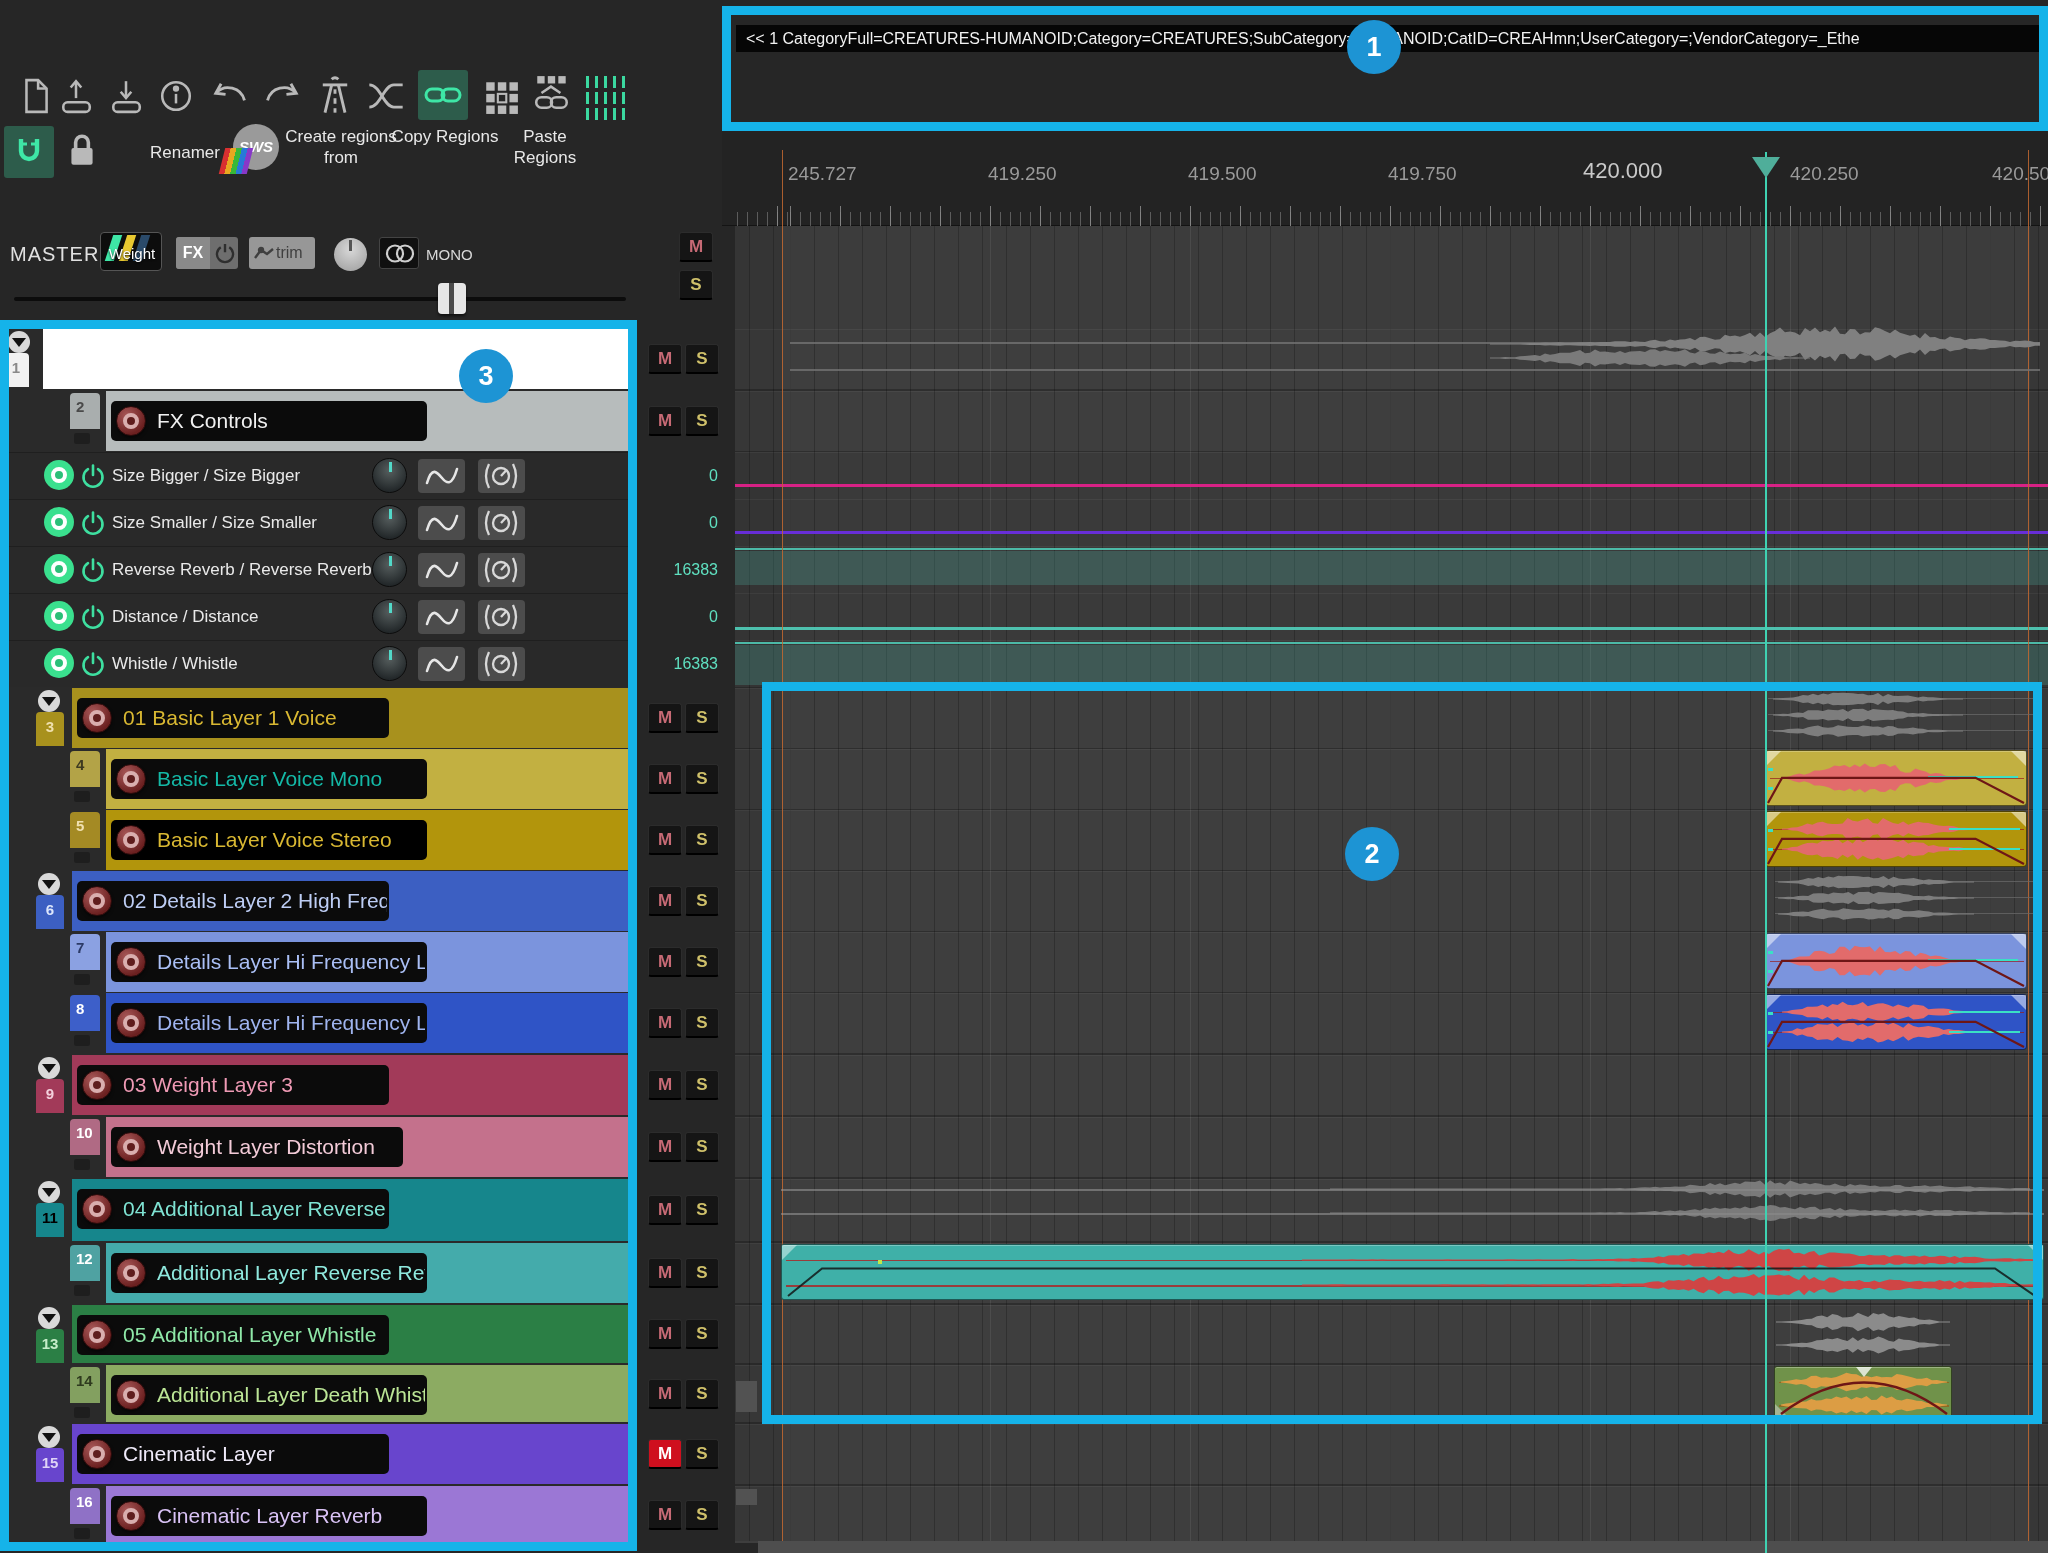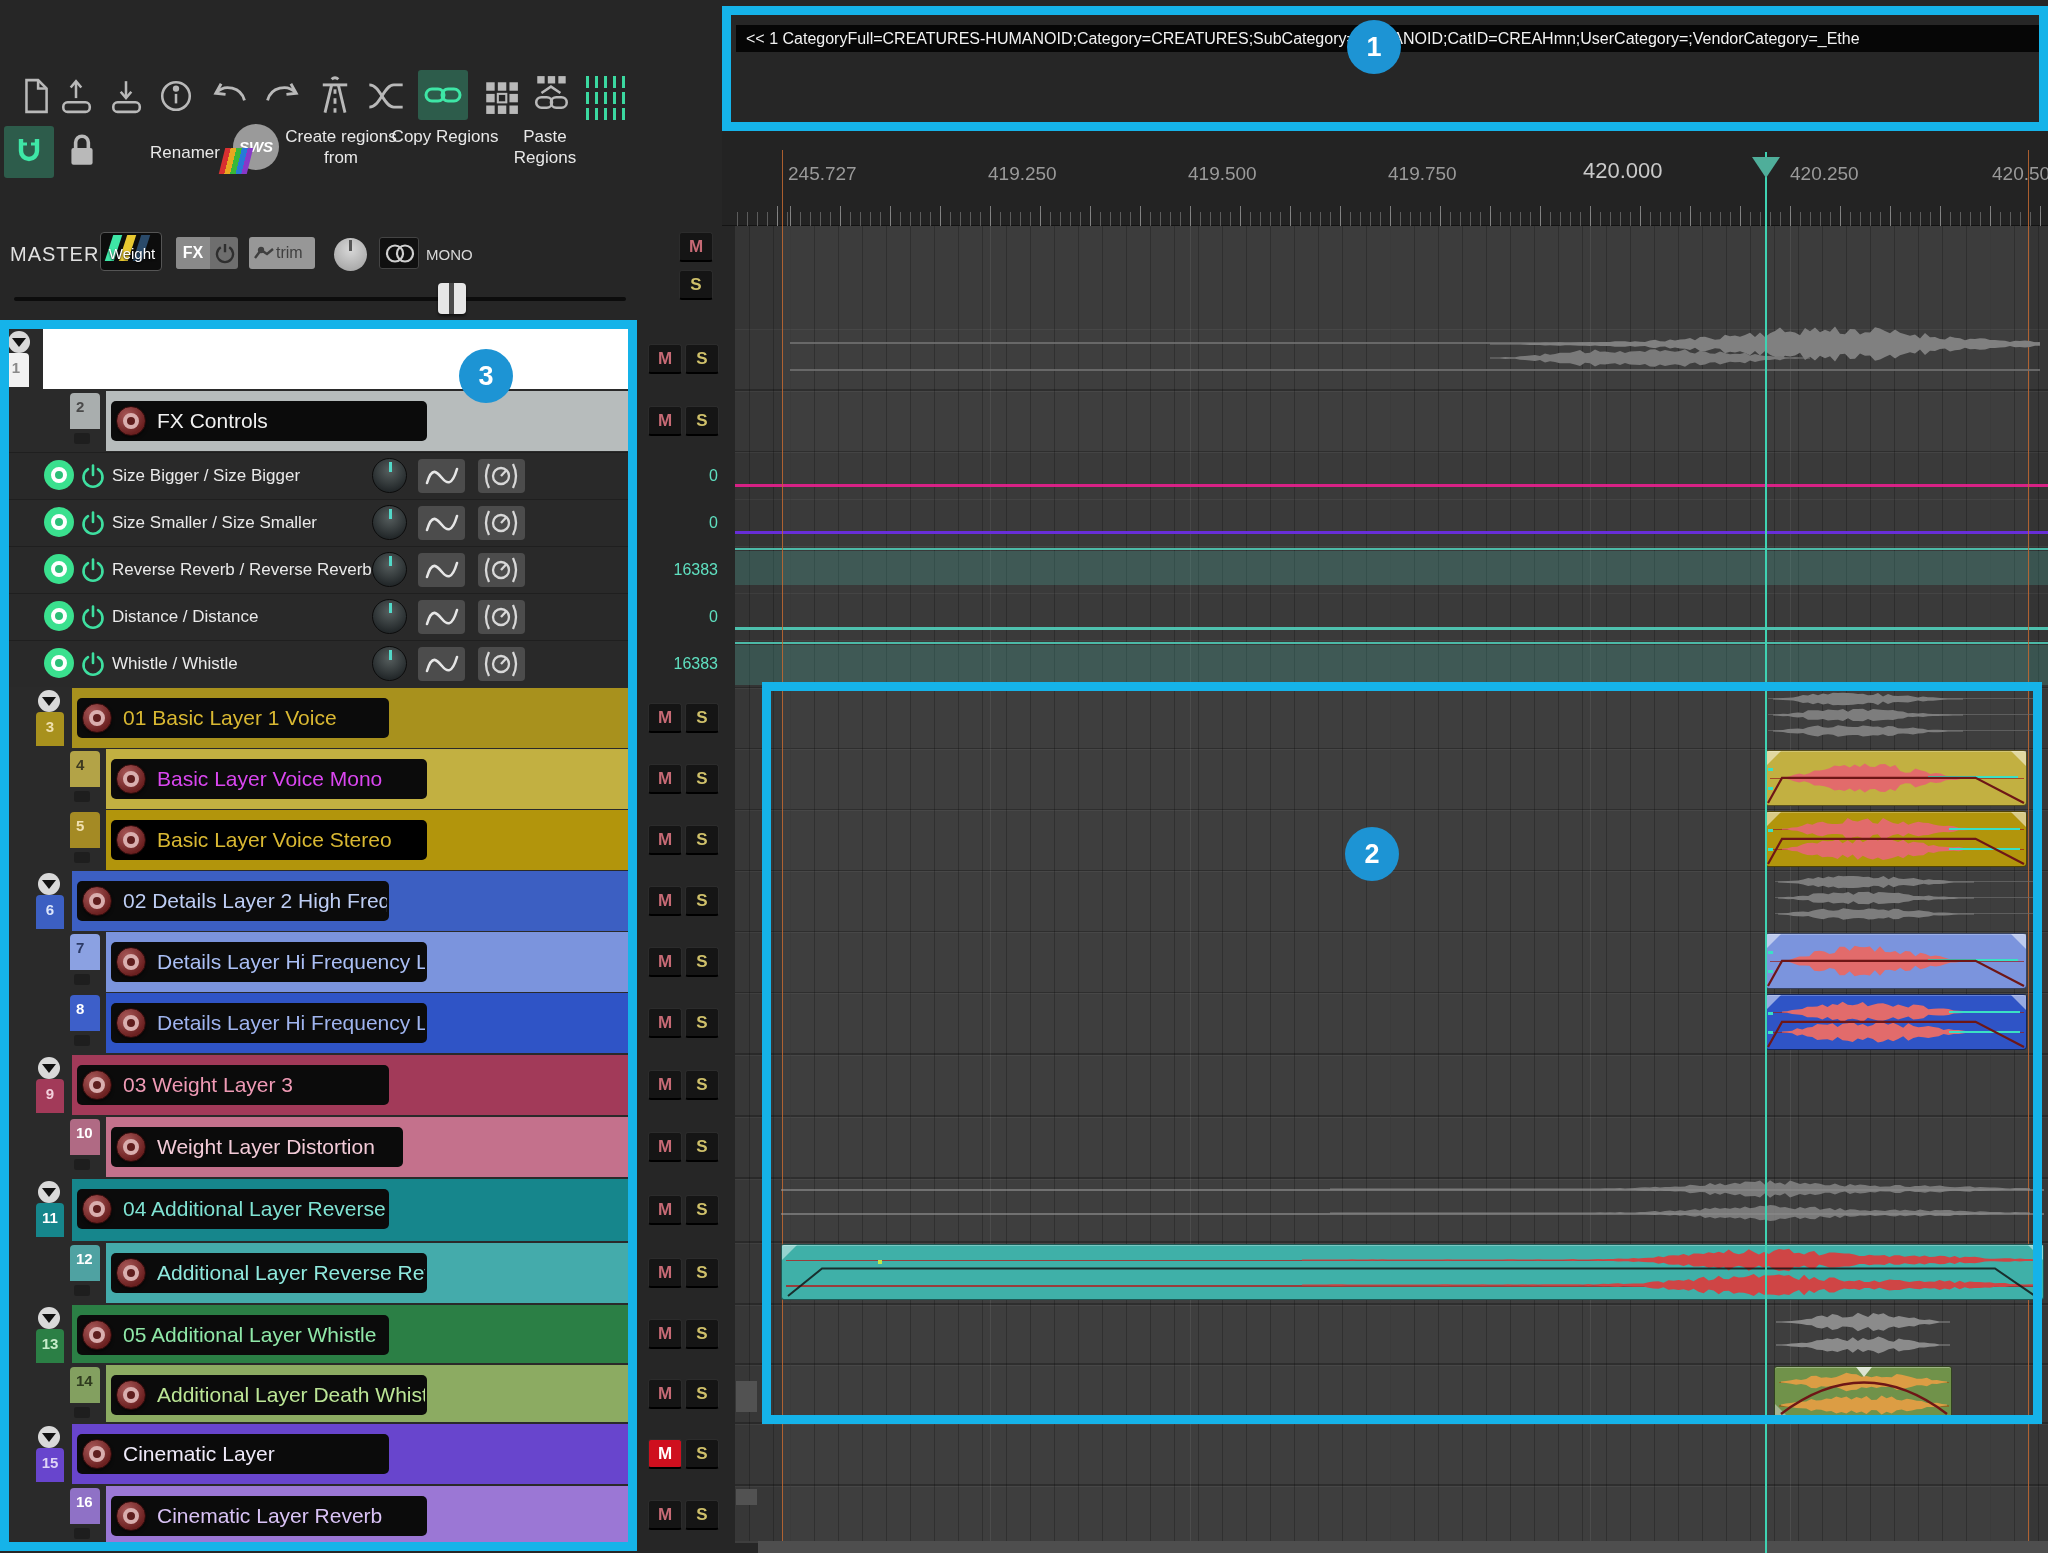--- a/index.html
+++ b/index.html
@@ -351,21 +351,21 @@
     </div>
     <div style="position: absolute; box-sizing: border-box; left: 648px; top: 703px; width: 34px; height: 30px; border-radius: 3px; background: rgb(21, 21, 21); border-width: 1px 1px 2px; border-style: solid; border-color: rgb(44, 44, 44) rgb(44, 44, 44) rgb(0, 0, 0); border-image: initial; color: rgb(199, 106, 117); font-size: 17px; font-weight: bold; text-align: center; line-height: 28px;">M</div>
     <div style="position: absolute; box-sizing: border-box; left: 685px; top: 703px; width: 34px; height: 30px; border-radius: 3px; background: rgb(21, 21, 21); border-width: 1px 1px 2px; border-style: solid; border-color: rgb(44, 44, 44) rgb(44, 44, 44) rgb(0, 0, 0); border-image: initial; color: rgb(207, 192, 106); font-size: 17px; font-weight: bold; text-align: center; line-height: 28px;">S</div>
     <div style="position: absolute; box-sizing: border-box; left: 106px; top: 749px; width: 523px; height: 60px; background: rgb(194, 176, 65);"></div>
     <div style="position: absolute; box-sizing: border-box; left: 70px; top: 751px; width: 30px; height: 36px; border-radius: 4px 4px 0px 0px; background: rgb(179, 163, 71); color: rgb(62, 58, 32); font-size: 15px; font-weight: bold; text-align: left; padding-left: 6px; line-height: 28px;">4</div>
     <div style="position: absolute; box-sizing: border-box; left: 74px; top: 791px; width: 16px; height: 11px; border-radius: 2px; background: rgba(0, 0, 0, 0.28);"></div>
     <div style="position: absolute; box-sizing: border-box; left: 111px; top: 759px; width: 316px; height: 40px; background: rgb(11, 11, 11); border-radius: 5px; overflow: hidden; white-space: nowrap;">
       <div style="position: absolute; box-sizing: border-box; left: 5px; top: 5px; width: 30px; height: 30px; border-radius: 50%; background: radial-gradient(circle at 35% 30%, rgb(168, 88, 88), rgb(107, 32, 32) 72%); border: 1px solid rgb(47, 12, 12); box-shadow: rgba(0, 0, 0, 0.5) 0px 2px 3px;">
         <div style="position: absolute; box-sizing: border-box; left: 6px; top: 6px; width: 16px; height: 16px; border-radius: 50%; border: 4px solid rgb(217, 174, 174); background: rgb(95, 29, 29);"></div>
       </div>
-      <div style="position: absolute; box-sizing: border-box; left: 46px; top: 0px; width: 268px; height: 40px; color: #d946ef; font-size: 21px; line-height: 40px; overflow: hidden; white-space: nowrap;">Basic Layer Voice Mono</div>
+      <div style="position: absolute; box-sizing: border-box; left: 46px; top: 0px; width: 268px; height: 40px; color: #14b8a6; font-size: 21px; line-height: 40px; overflow: hidden; white-space: nowrap;">Basic Layer Voice Mono</div>
     </div>
     <div style="position: absolute; box-sizing: border-box; left: 648px; top: 764px; width: 34px; height: 30px; border-radius: 3px; background: rgb(21, 21, 21); border-width: 1px 1px 2px; border-style: solid; border-color: rgb(44, 44, 44) rgb(44, 44, 44) rgb(0, 0, 0); border-image: initial; color: rgb(199, 106, 117); font-size: 17px; font-weight: bold; text-align: center; line-height: 28px;">M</div>
     <div style="position: absolute; box-sizing: border-box; left: 685px; top: 764px; width: 34px; height: 30px; border-radius: 3px; background: rgb(21, 21, 21); border-width: 1px 1px 2px; border-style: solid; border-color: rgb(44, 44, 44) rgb(44, 44, 44) rgb(0, 0, 0); border-image: initial; color: rgb(207, 192, 106); font-size: 17px; font-weight: bold; text-align: center; line-height: 28px;">S</div>
     <div style="position: absolute; box-sizing: border-box; left: 106px; top: 810px; width: 523px; height: 60px; background: rgb(178, 149, 12);"></div>
     <div style="position: absolute; box-sizing: border-box; left: 70px; top: 812px; width: 30px; height: 36px; border-radius: 4px 4px 0px 0px; background: rgb(164, 138, 36); color: rgb(240, 224, 176); font-size: 15px; font-weight: bold; text-align: left; padding-left: 6px; line-height: 28px;">5</div>
     <div style="position: absolute; box-sizing: border-box; left: 74px; top: 852px; width: 16px; height: 11px; border-radius: 2px; background: rgba(0, 0, 0, 0.28);"></div>
     <div style="position: absolute; box-sizing: border-box; left: 111px; top: 820px; width: 316px; height: 40px; background: #000000; border-radius: 5px; overflow: hidden; white-space: nowrap;">
       <div style="position: absolute; box-sizing: border-box; left: 5px; top: 5px; width: 30px; height: 30px; border-radius: 50%; background: radial-gradient(circle at 35% 30%, rgb(168, 88, 88), rgb(107, 32, 32) 72%); border: 1px solid rgb(47, 12, 12); box-shadow: rgba(0, 0, 0, 0.5) 0px 2px 3px;">
         <div style="position: absolute; box-sizing: border-box; left: 6px; top: 6px; width: 16px; height: 16px; border-radius: 50%; border: 4px solid rgb(217, 174, 174); background: rgb(95, 29, 29);"></div>
       </div>
@@ -429,21 +429,21 @@
         <div style="position: absolute; box-sizing: border-box; left: 6px; top: 6px; width: 16px; height: 16px; border-radius: 50%; border: 4px solid rgb(217, 174, 174); background: rgb(95, 29, 29);"></div>
       </div>
       <div style="position: absolute; box-sizing: border-box; left: 46px; top: 0px; width: 268px; height: 40px; color: rgb(243, 203, 216); font-size: 21px; line-height: 40px; overflow: hidden; white-space: nowrap;">Weight Layer Distortion</div>
     </div>
     <div style="position: absolute; box-sizing: border-box; left: 648px; top: 1132px; width: 34px; height: 30px; border-radius: 3px; background: rgb(21, 21, 21); border-width: 1px 1px 2px; border-style: solid; border-color: rgb(44, 44, 44) rgb(44, 44, 44) rgb(0, 0, 0); border-image: initial; color: rgb(199, 106, 117); font-size: 17px; font-weight: bold; text-align: center; line-height: 28px;">M</div>
     <div style="position: absolute; box-sizing: border-box; left: 685px; top: 1132px; width: 34px; height: 30px; border-radius: 3px; background: rgb(21, 21, 21); border-width: 1px 1px 2px; border-style: solid; border-color: rgb(44, 44, 44) rgb(44, 44, 44) rgb(0, 0, 0); border-image: initial; color: rgb(207, 192, 106); font-size: 17px; font-weight: bold; text-align: center; line-height: 28px;">S</div>
     <div style="position: absolute; box-sizing: border-box; left: 72px; top: 1179px; width: 557px; height: 62px; background: rgb(22, 134, 140);"></div>
     <div style="position: absolute; box-sizing: border-box; left: 38px; top: 1181px; width: 22px; height: 22px; border-radius: 50%; background: rgb(217, 217, 217);">
       <div style="position: absolute; box-sizing: border-box; left: 4px; top: 7px; width: 0px; height: 0px; border-left: 7px solid transparent; border-right: 7px solid transparent; border-top: 9px solid rgb(17, 17, 17);"></div>
     </div>
-    <div style="position: absolute; box-sizing: border-box; left: 36px; top: 1203px; width: 28px; height: 34px; border-radius: 4px 4px 0px 0px; background: rgb(22, 134, 140); color: #ffffff; font-size: 15px; font-weight: bold; text-align: center; line-height: 30px;">11</div>
+    <div style="position: absolute; box-sizing: border-box; left: 36px; top: 1203px; width: 28px; height: 34px; border-radius: 4px 4px 0px 0px; background: rgb(22, 134, 140); color: #000000; font-size: 15px; font-weight: bold; text-align: center; line-height: 30px;">11</div>
     <div style="position: absolute; box-sizing: border-box; left: 77px; top: 1189px; width: 312px; height: 40px; background: rgb(11, 11, 11); border-radius: 5px; overflow: hidden; white-space: nowrap;">
       <div style="position: absolute; box-sizing: border-box; left: 5px; top: 5px; width: 30px; height: 30px; border-radius: 50%; background: radial-gradient(circle at 35% 30%, rgb(168, 88, 88), rgb(107, 32, 32) 72%); border: 1px solid rgb(47, 12, 12); box-shadow: rgba(0, 0, 0, 0.5) 0px 2px 3px;">
         <div style="position: absolute; box-sizing: border-box; left: 6px; top: 6px; width: 16px; height: 16px; border-radius: 50%; border: 4px solid rgb(217, 174, 174); background: rgb(95, 29, 29);"></div>
       </div>
       <div style="position: absolute; box-sizing: border-box; left: 46px; top: 0px; width: 264px; height: 40px; color: rgb(127, 227, 211); font-size: 21px; line-height: 40px; overflow: hidden; white-space: nowrap;">04 Additional Layer Reverse Reve</div>
     </div>
     <div style="position: absolute; box-sizing: border-box; left: 648px; top: 1195px; width: 34px; height: 30px; border-radius: 3px; background: rgb(21, 21, 21); border-width: 1px 1px 2px; border-style: solid; border-color: rgb(44, 44, 44) rgb(44, 44, 44) rgb(0, 0, 0); border-image: initial; color: rgb(199, 106, 117); font-size: 17px; font-weight: bold; text-align: center; line-height: 28px;">M</div>
     <div style="position: absolute; box-sizing: border-box; left: 685px; top: 1195px; width: 34px; height: 30px; border-radius: 3px; background: rgb(21, 21, 21); border-width: 1px 1px 2px; border-style: solid; border-color: rgb(44, 44, 44) rgb(44, 44, 44) rgb(0, 0, 0); border-image: initial; color: rgb(207, 192, 106); font-size: 17px; font-weight: bold; text-align: center; line-height: 28px;">S</div>
     <div style="position: absolute; box-sizing: border-box; left: 106px; top: 1243px; width: 523px; height: 60px; background: rgb(68, 171, 171);"></div>
     <div style="position: absolute; box-sizing: border-box; left: 70px; top: 1245px; width: 30px; height: 36px; border-radius: 4px 4px 0px 0px; background: rgb(79, 162, 162); color: rgb(255, 255, 255); font-size: 15px; font-weight: bold; text-align: left; padding-left: 6px; line-height: 28px;">12</div>

